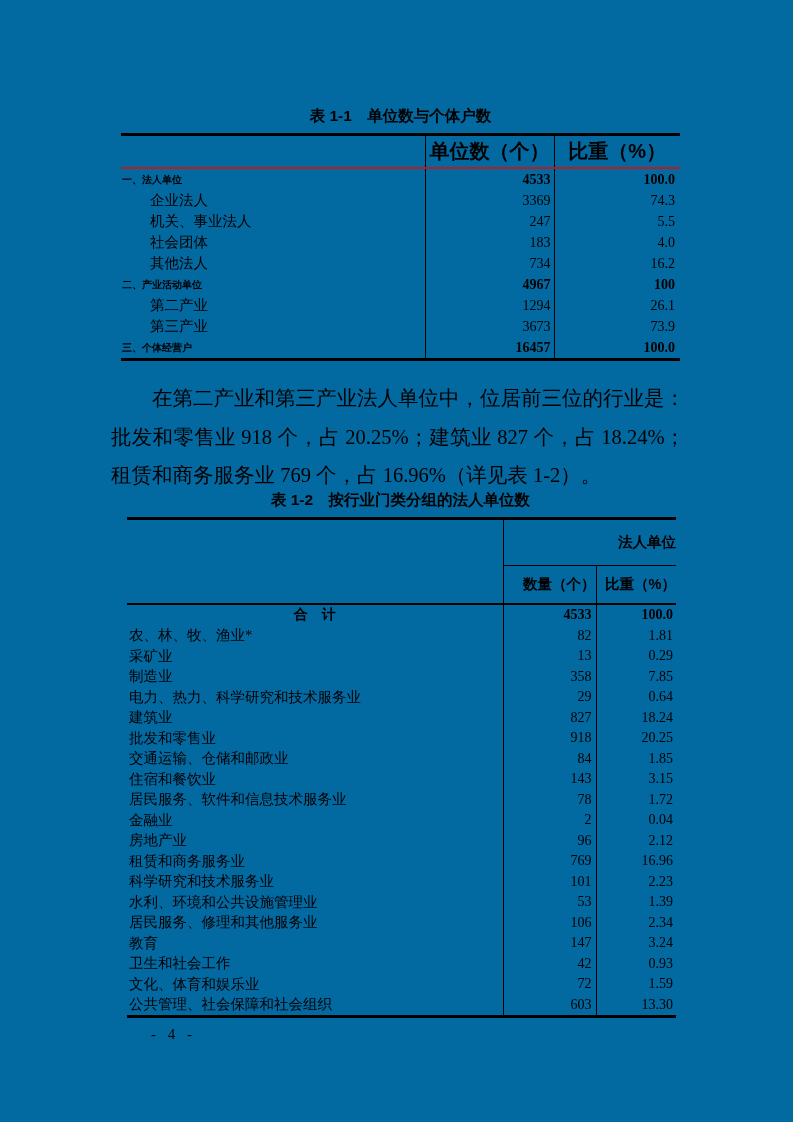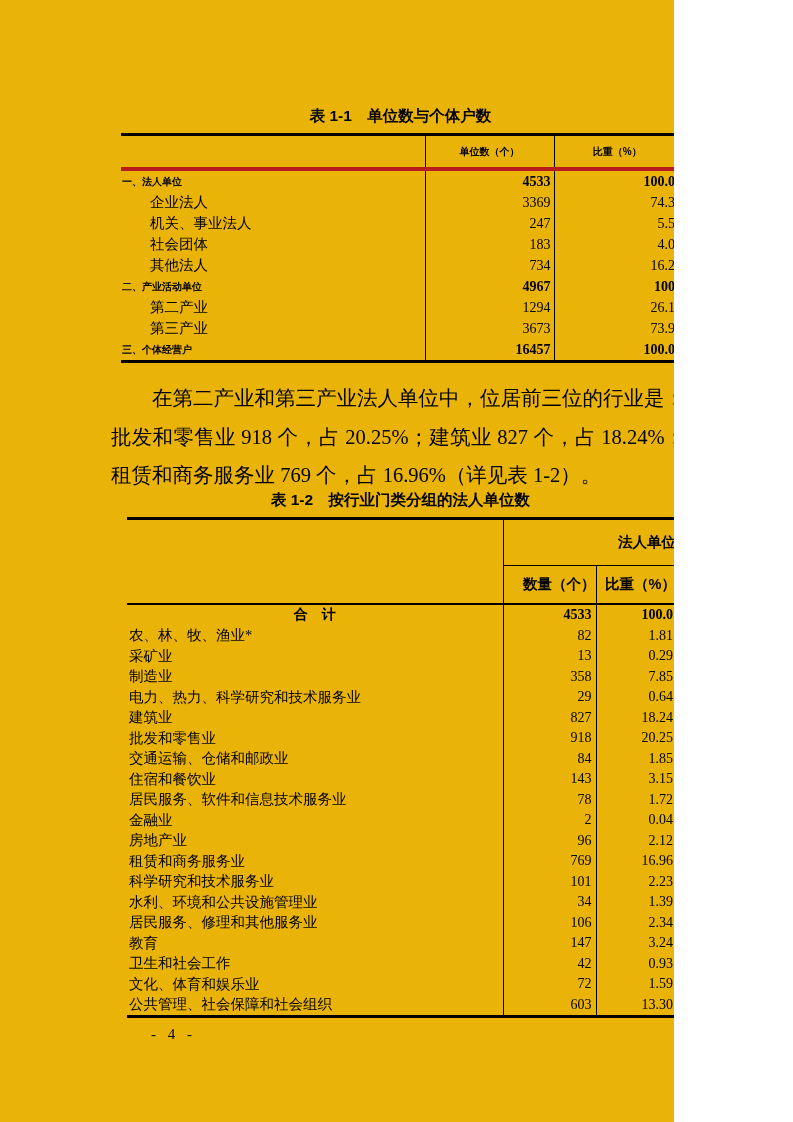--- a/index.html
+++ b/index.html
@@ -1,20 +1,20 @@
 <!DOCTYPE html>
 <html><head>
 <meta charset="utf-8">
 <style>
   html, body { margin: 0; padding: 0; background: #ffffff; }
   .page {
     position: relative;
-    width: 674px;
+    width: 793px;
     height: 1122px;
-    background: #eab308;
+    background: #0369a1;
     color: #000000;
     font-family: "Liberation Serif", "DejaVu Serif", serif;
     overflow: hidden;
     text-decoration: underline;
   }
 
   .tbl-title {
     position: absolute;
     left: 121px;
     width: 559px;
@@ -42,24 +42,24 @@
   }
 
   
   .t1 {
     left: 121px; top: 133px; width: 559px;
     border-top: 3px solid #000;
     border-bottom: 3px solid #000;
   }
   .t1 thead th {
     height: 31px;
-    border-bottom: 4px solid #b91c1c;
+    border-bottom: 2px solid #b91c1c;
     font-family: "Liberation Sans", "DejaVu Sans", sans-serif;
     font-weight: bold;
-    font-size: 10px;
+    font-size: 20px;
     text-align: center;
   }
   .t1 tbody td { height: 21px; font-size: 14.5px; }
   .t1 tr > *:nth-child(2), .t1 tr > *:nth-child(3) { border-left: 1px solid #000; }
   .t1 td.label { text-align: left; padding-left: 1px; }
   .t1 tr.sub td.label { padding-left: 29px; }
   .t1 td.count { text-align: right; padding-right: 3px; font-size: 14px; }
   .t1 td.share { text-align: right; padding-right: 5px; font-size: 14px; }
   .t1 tr.lead { font-weight: bold; }
   .t1 tr.lead td.label { font-family: "Liberation Sans", "DejaVu Sans", sans-serif; font-size: 10px; }
@@ -271,21 +271,21 @@
         <td class="count">769</td>
         <td class="share">16.96</td>
       </tr>
       <tr>
         <td class="label">科学研究和技术服务业</td>
         <td class="count">101</td>
         <td class="share">2.23</td>
       </tr>
       <tr>
         <td class="label">水利、环境和公共设施管理业</td>
-        <td class="count">34</td>
+        <td class="count">53</td>
         <td class="share">1.39</td>
       </tr>
       <tr>
         <td class="label">居民服务、修理和其他服务业</td>
         <td class="count">106</td>
         <td class="share">2.34</td>
       </tr>
       <tr>
         <td class="label">教育</td>
         <td class="count">147</td>

